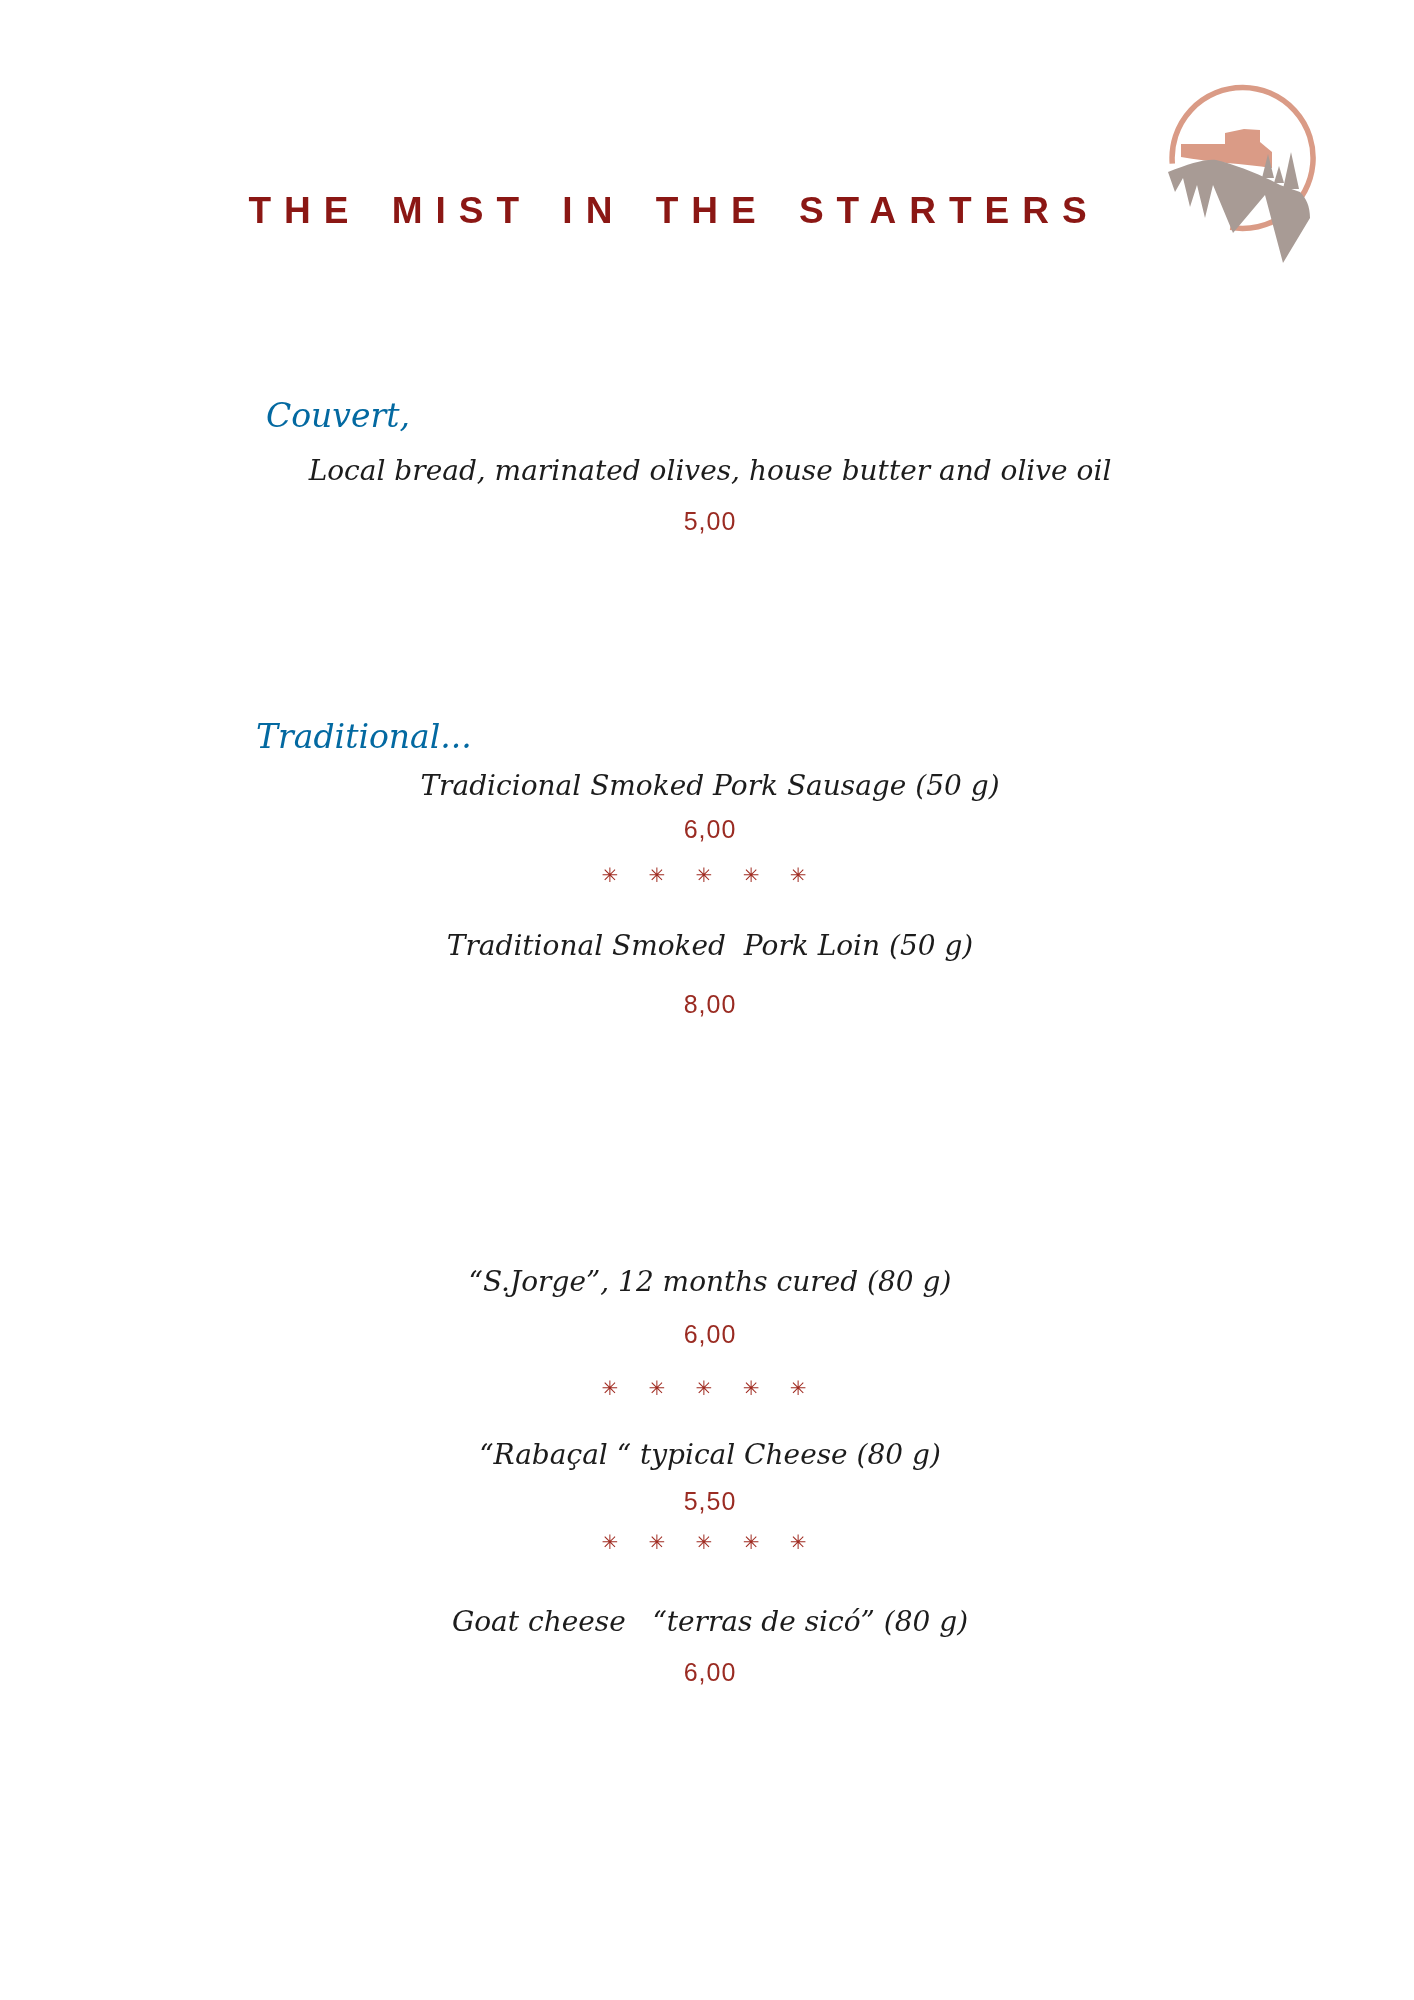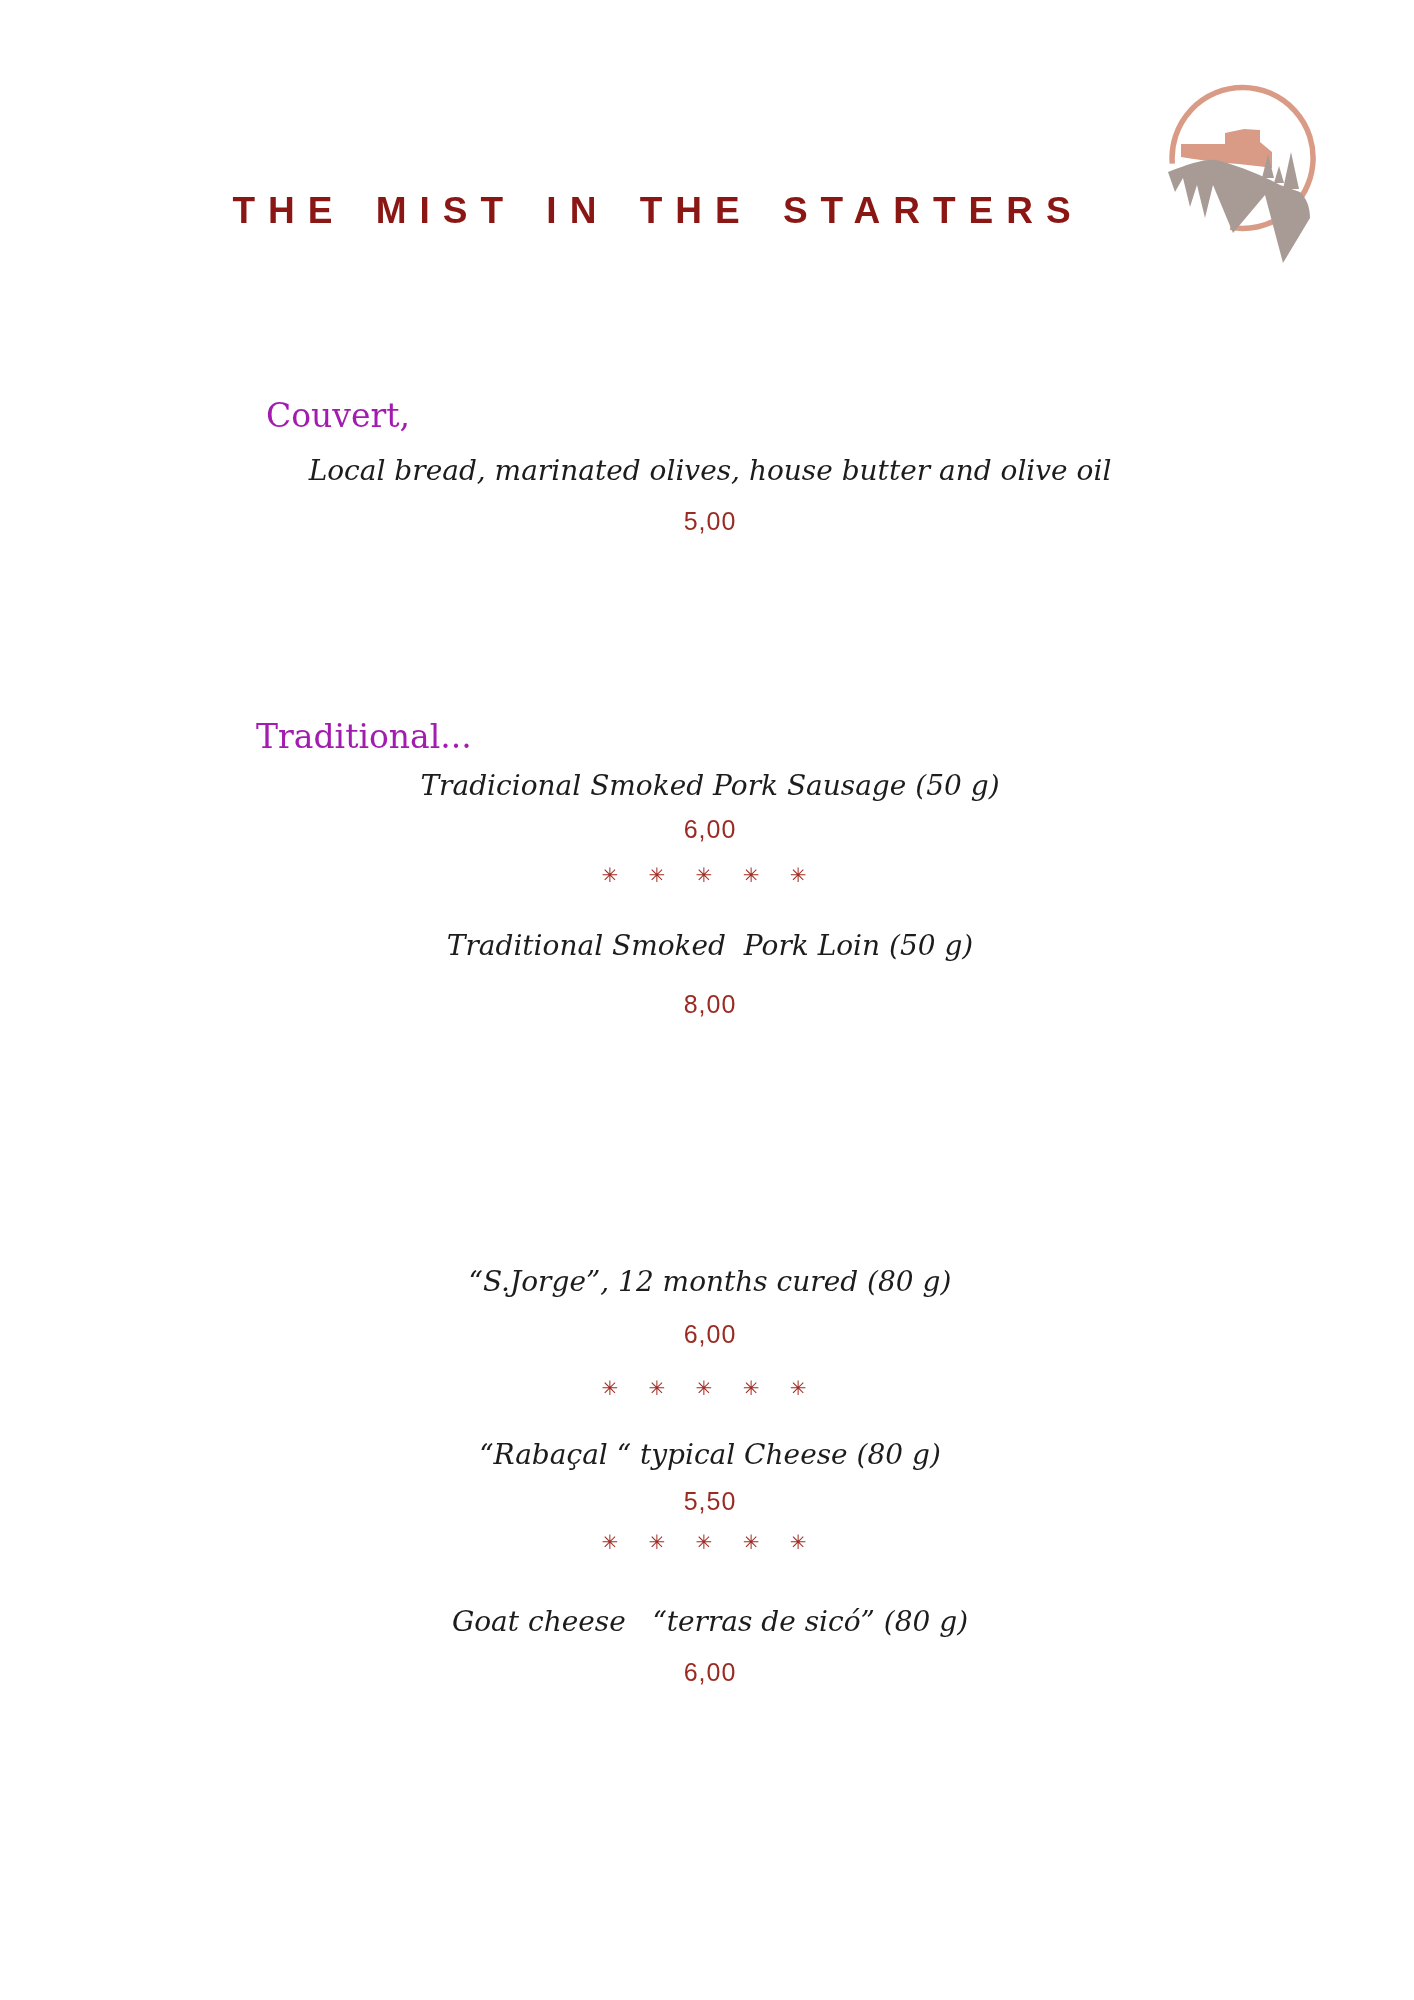--- a/index.html
+++ b/index.html
@@ -15,31 +15,33 @@
     position:absolute;
     top:192px; left:0; width:1316px;
     text-align:center;
     font-family:"Liberation Sans", sans-serif;
     font-size:37px;
     font-weight:600;
     letter-spacing:13px;
     word-spacing:7px;
     color:#8B1714;
     line-height:1;
+    padding-left:16px;
   }
   .logo{
     position:absolute;
     top:80px; left:1164px;
     width:160px; height:190px;
   }
   .heading{
     position:absolute;
     font-family:"DejaVu Serif", serif;
+    font-style:italic;
     font-size:33px;
-    color:#a21caf;
+    color:#0369a1;
     line-height:1.1;
     white-space:pre-wrap;
   }
   .h-couvert{ top:398px; left:266px; }
   .h-deli{ top:719px; left:256px; }
   .h-cheese{ top:1180px; left:226px; }
   .cline{
     position:absolute;
     left:0; width:1420px;
     text-align:center;

